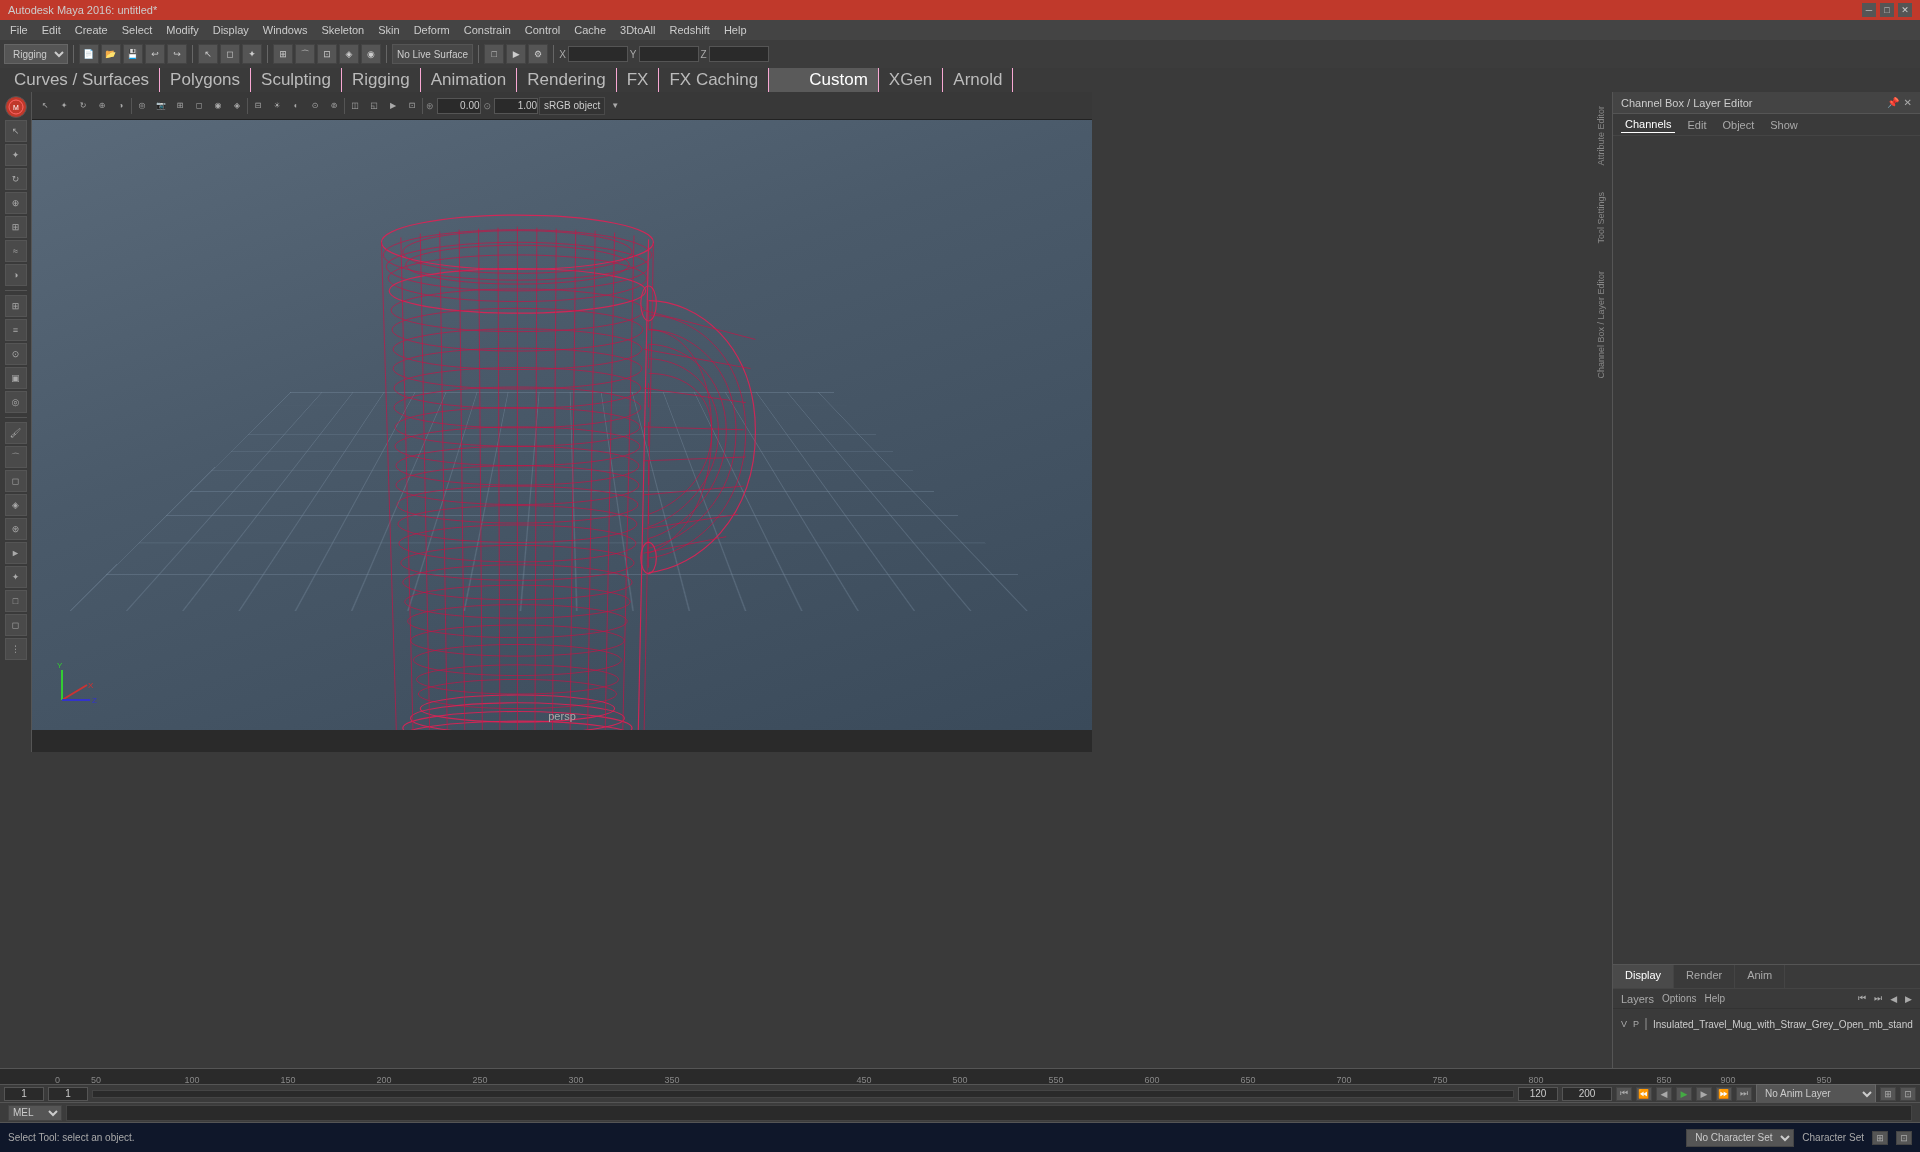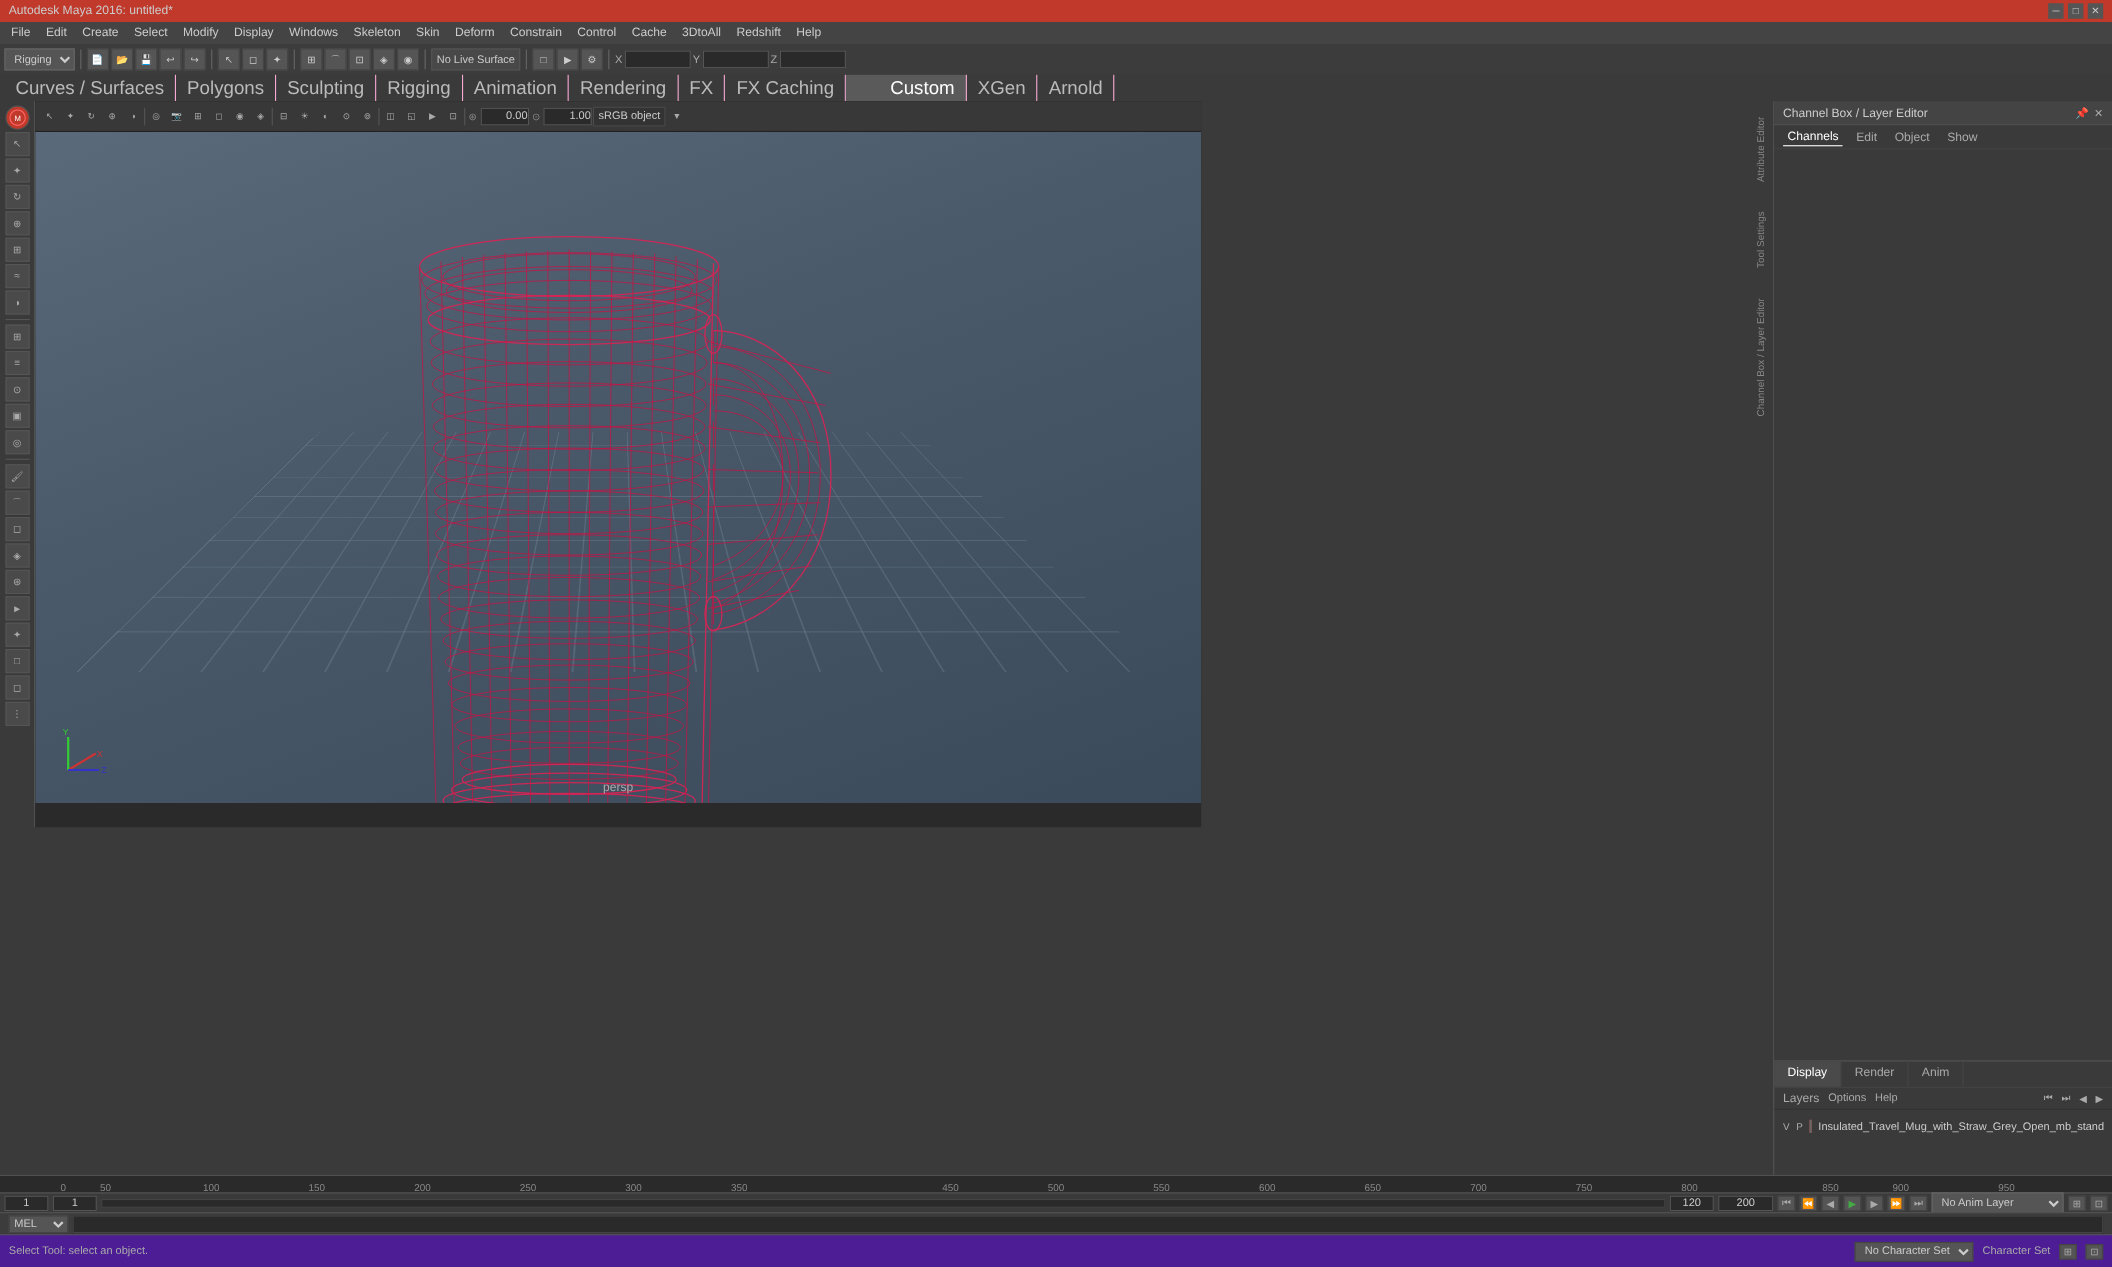--- a/index.html
+++ b/index.html
@@ -436,21 +436,21 @@
       padding: 0 4px;
     }
 
     
     #info-bar {
       position: absolute;
       bottom: 0;
       left: 0;
       width: 1920px;
       height: 30px;
-      background: #4c1d95;
+      background: #0f172a;
       display: flex;
       align-items: center;
       padding: 0 8px;
       gap: 8px;
       border-top: 1px solid #555;
     }
     .info-select {
       background: #555;
       border: 1px solid #444;
       color: #ccc;

